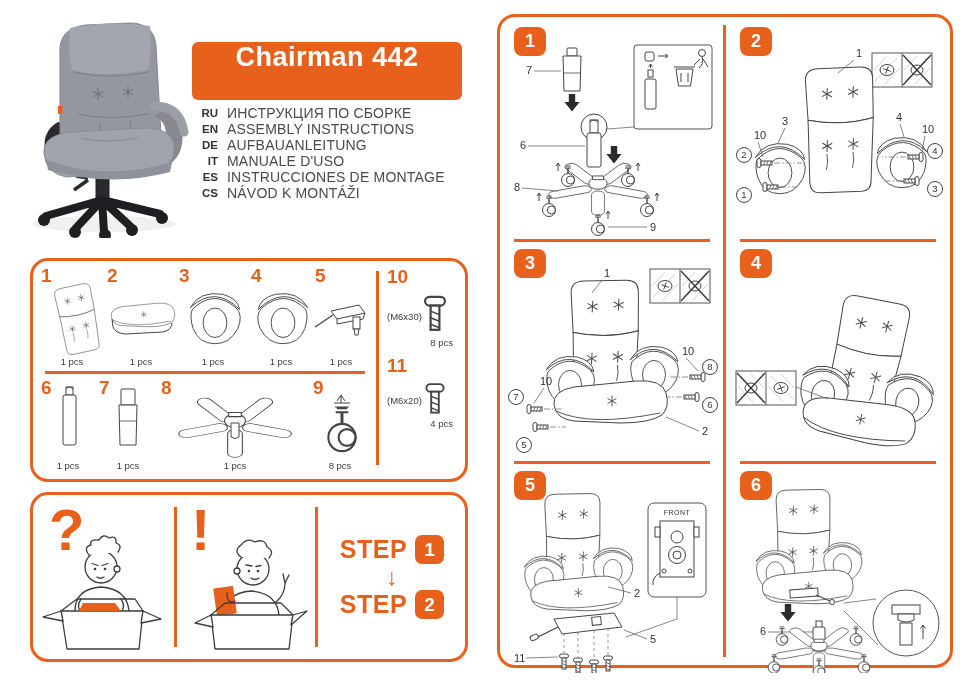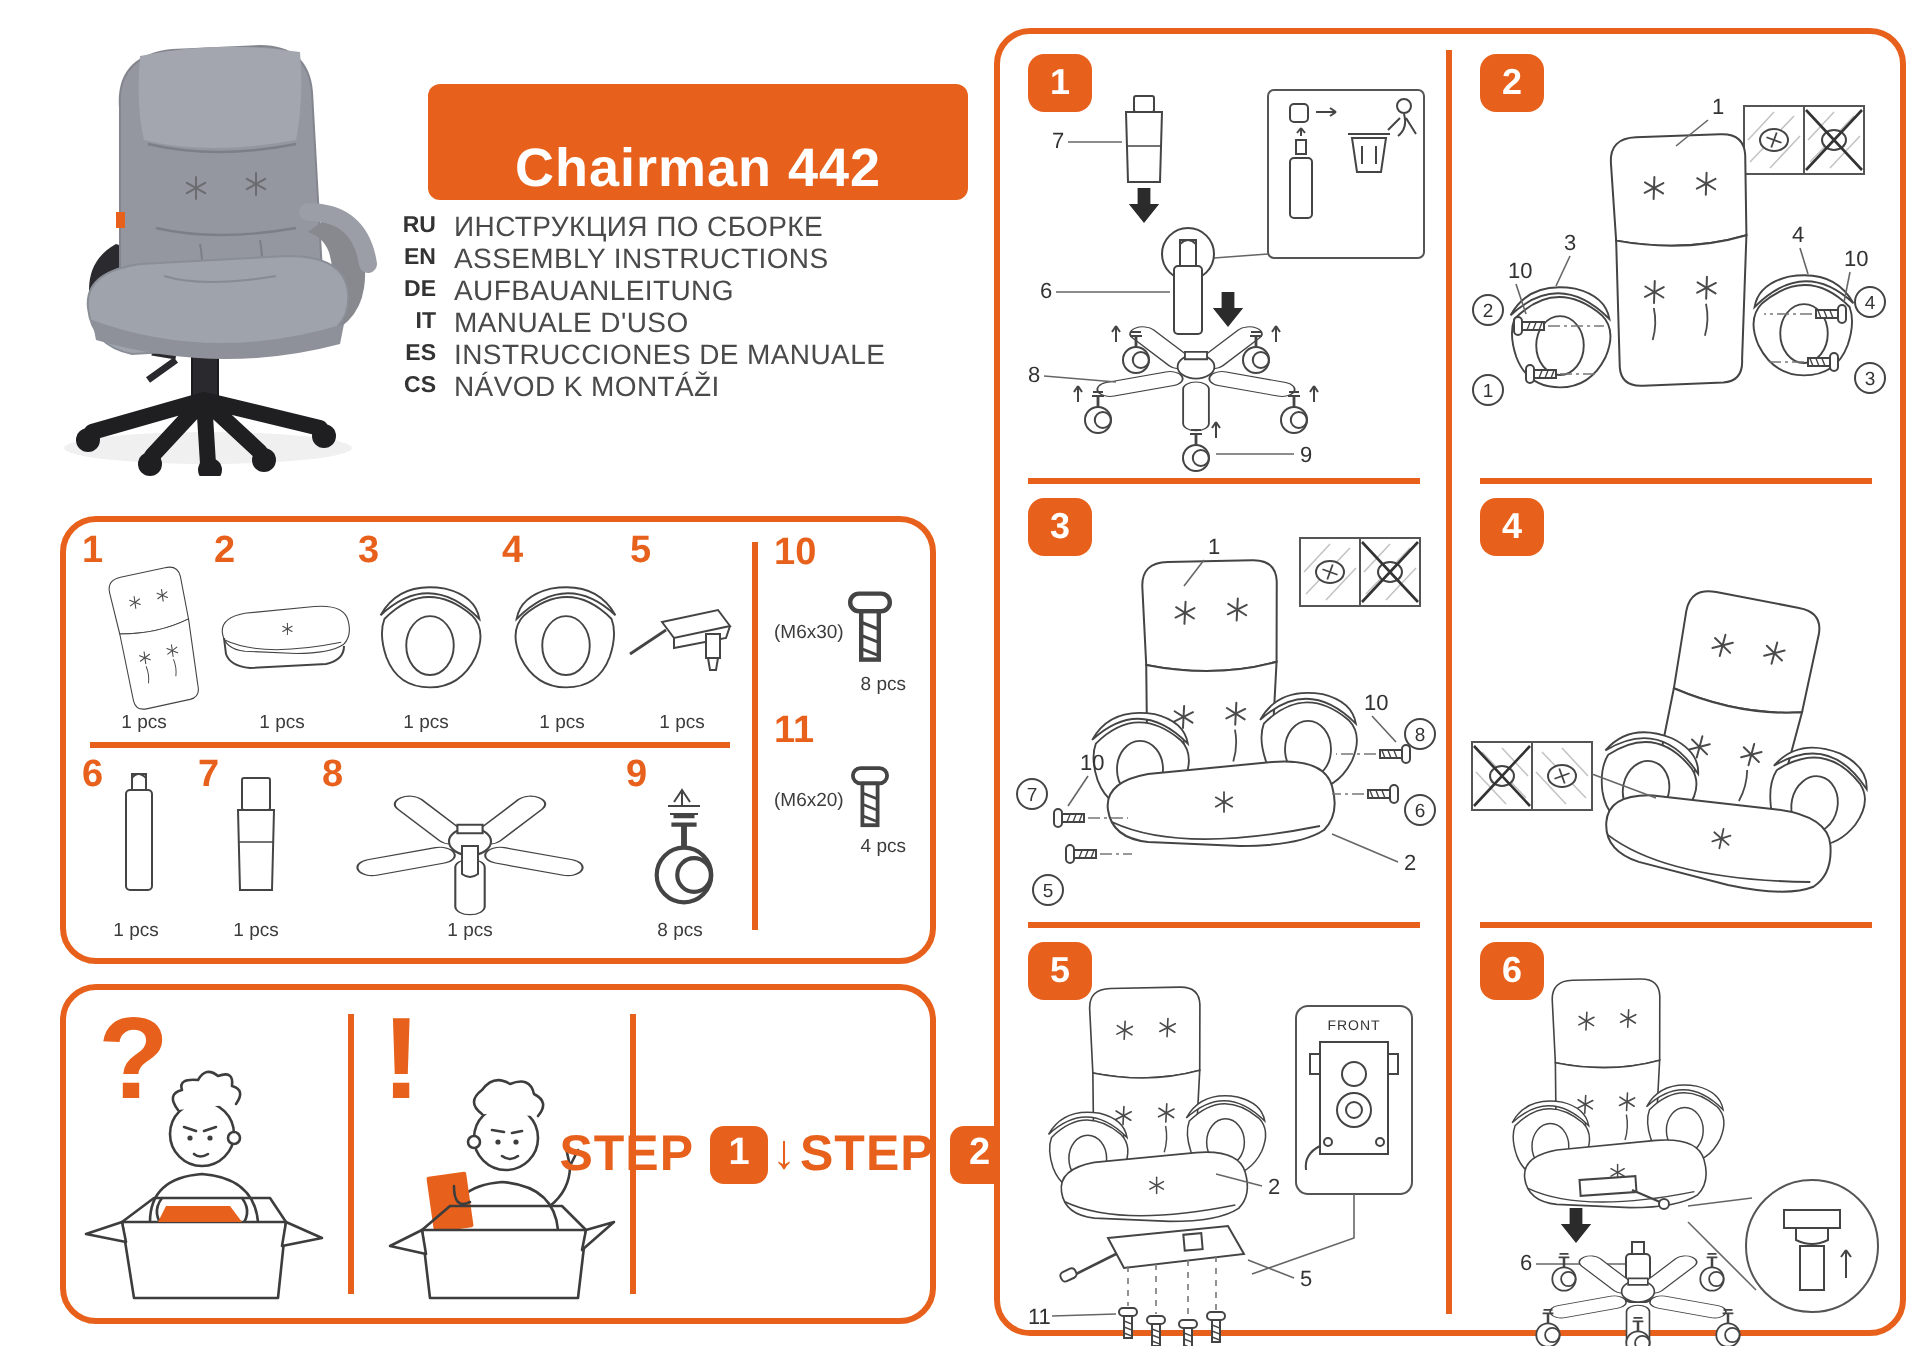--- a/index.html
+++ b/index.html
@@ -5,40 +5,40 @@
   :root{ --acc:#E8611C; --line:#444; --txt:#3c3c3c; }
   html,body{margin:0;padding:0;background:#fff;}
   body{width:960px;height:680px;position:relative;font-family:"Liberation Sans","DejaVu Sans",sans-serif;overflow:hidden;}
   .abs{position:absolute;}
   .obox{position:absolute;border:3px solid var(--acc);border-radius:18px;background:#fff;}
   .vdiv,.hdiv{position:absolute;background:var(--acc);}
   .vdiv{width:3px;} .hdiv{height:3px;}
 
   
   .version{position:absolute;left:262px;top:17px;width:200px;text-align:right;font-size:11px;color:#8b8b8b;letter-spacing:.3px;margin-top:32px;}
-  .banner{position:absolute;left:192px;top:42px;width:270px;height:58px;background:var(--acc);border-radius:6px;display:flex;align-items:flex-end;justify-content:center;margin-left:22px;}
+  .banner{position:absolute;left:192px;top:42px;width:270px;height:58px;background:var(--acc);border-radius:6px;display:flex;align-items:flex-start;justify-content:center;}
   .banner span{color:#fff;font-size:27px;font-weight:bold;letter-spacing:.5px;}
   .langs{position:absolute;left:192px;top:106px;width:286px;}
   .lrow{display:flex;line-height:15.9px;}
   .lcode{width:26px;text-align:right;margin-right:9px;font-weight:bold;font-size:11.5px;color:#333;}
   .ltext{font-size:14px;color:#4a4a4a;letter-spacing:.2px;}
 
   
   .pnum{position:absolute;left:2px;top:0;color:var(--acc);font-size:19px;font-weight:bold;}
   .pqty{position:absolute;left:0;right:0;bottom:2px;text-align:center;font-size:9.5px;color:var(--txt);}
   .pcell{position:relative;height:100%;}
   .prow{position:absolute;display:flex;}
   .picon{position:absolute;}
   .snum{color:var(--acc);font-size:19px;font-weight:bold;line-height:20px;}
   .ssize{font-size:9.5px;color:var(--txt);}
   .sqty{font-size:9.5px;color:var(--txt);text-align:right;}
 
   
   .bigmark{position:absolute;color:var(--acc);font-size:58px;font-weight:bold;line-height:58px;}
-  .stepflow{position:absolute;left:292px;top:10px;width:134px;height:144px;display:flex;flex-direction:row;align-items:center;justify-content:center;gap:2px;text-align:right;}
+  .stepflow{position:absolute;left:292px;top:10px;width:134px;height:144px;display:flex;flex-direction:column;align-items:center;justify-content:center;gap:2px;text-align:right;}
   .steprow{display:flex;align-items:center;gap:8px;}
   .stepword{color:var(--acc);font-size:25px;font-weight:800;letter-spacing:.5px;}
   .stepbadge{width:29px;height:29px;background:var(--acc);border-radius:7px;color:#fff;font-size:19px;font-weight:bold;display:flex;align-items:center;justify-content:center;}
   .steparrow{color:var(--acc);font-size:24px;font-weight:bold;line-height:22px;}
 
   
   .badge{position:absolute;width:32px;height:29px;background:var(--acc);border-radius:8px;color:#fff;font-size:18px;font-weight:bold;display:flex;align-items:center;justify-content:center;}
   svg{display:block;}
   svg text{font-family:"Liberation Sans","DejaVu Sans",sans-serif;}
   .dlabel{font-size:11px;fill:#333;}
@@ -170,21 +170,21 @@
   <div class="lrow">
       <span class="lcode">DE</span>
       <span class="ltext">AUFBAUANLEITUNG</span>
     </div>
   <div class="lrow">
       <span class="lcode">IT</span>
       <span class="ltext">MANUALE D'USO</span>
     </div>
   <div class="lrow">
       <span class="lcode">ES</span>
-      <span class="ltext">INSTRUCCIONES DE MANUALE</span>
+      <span class="ltext">INSTRUCCIONES DE MONTAGE</span>
     </div>
   <div class="lrow">
       <span class="lcode">CS</span>
       <span class="ltext">NÁVOD K MONTÁŽI</span>
     </div>
 </div>
 
 <div class="obox" style="left:30px;top:258px;width:432px;height:218px;">
   <div class="vdiv" style="left:343px;top:10px;height:194px;"></div>
   <div class="hdiv" style="left:12px;top:110px;width:320px;"></div>

